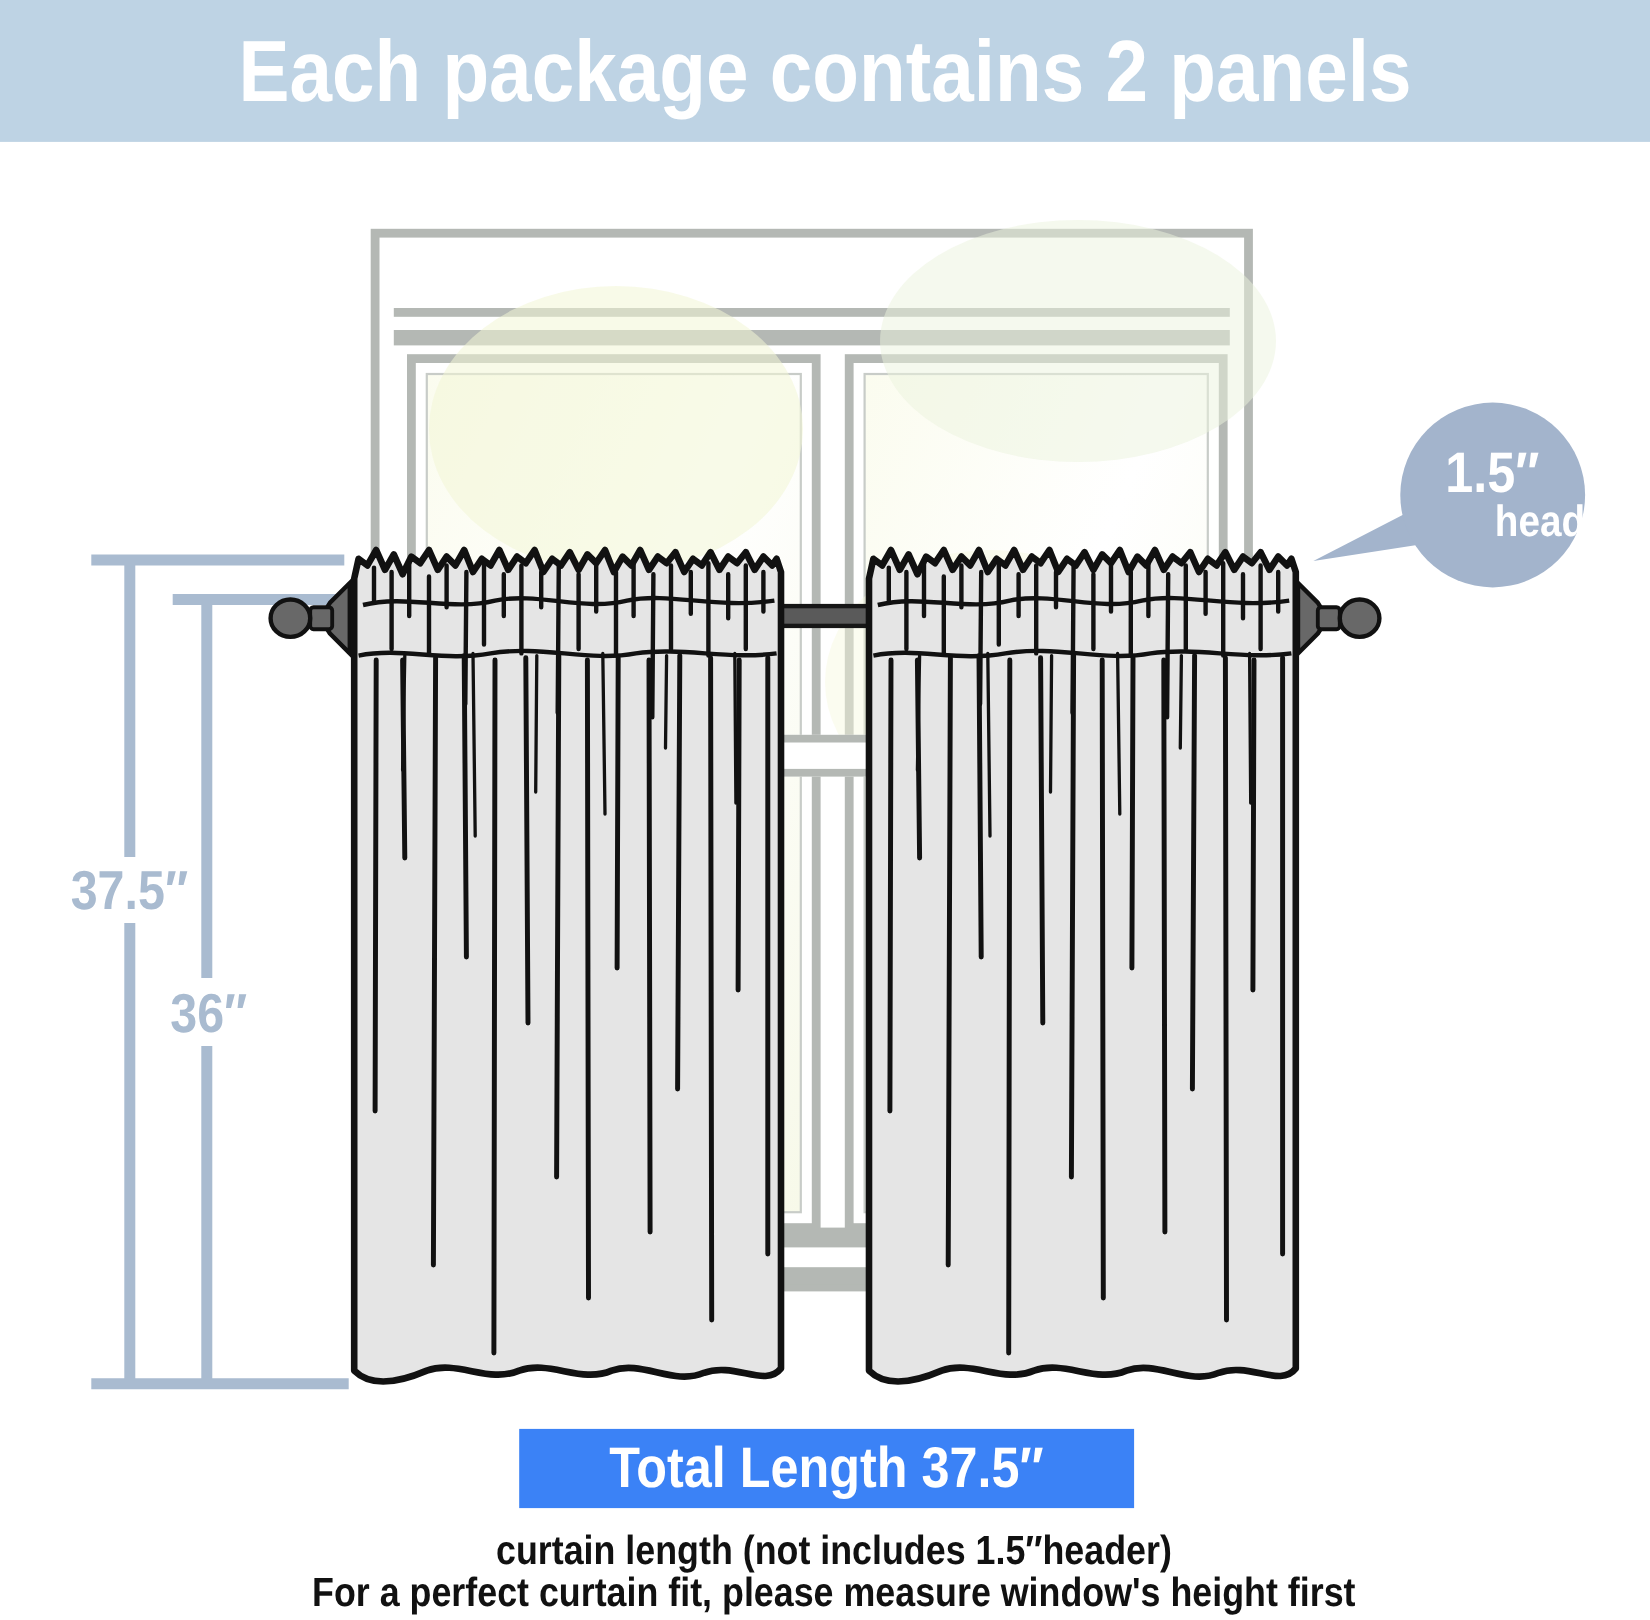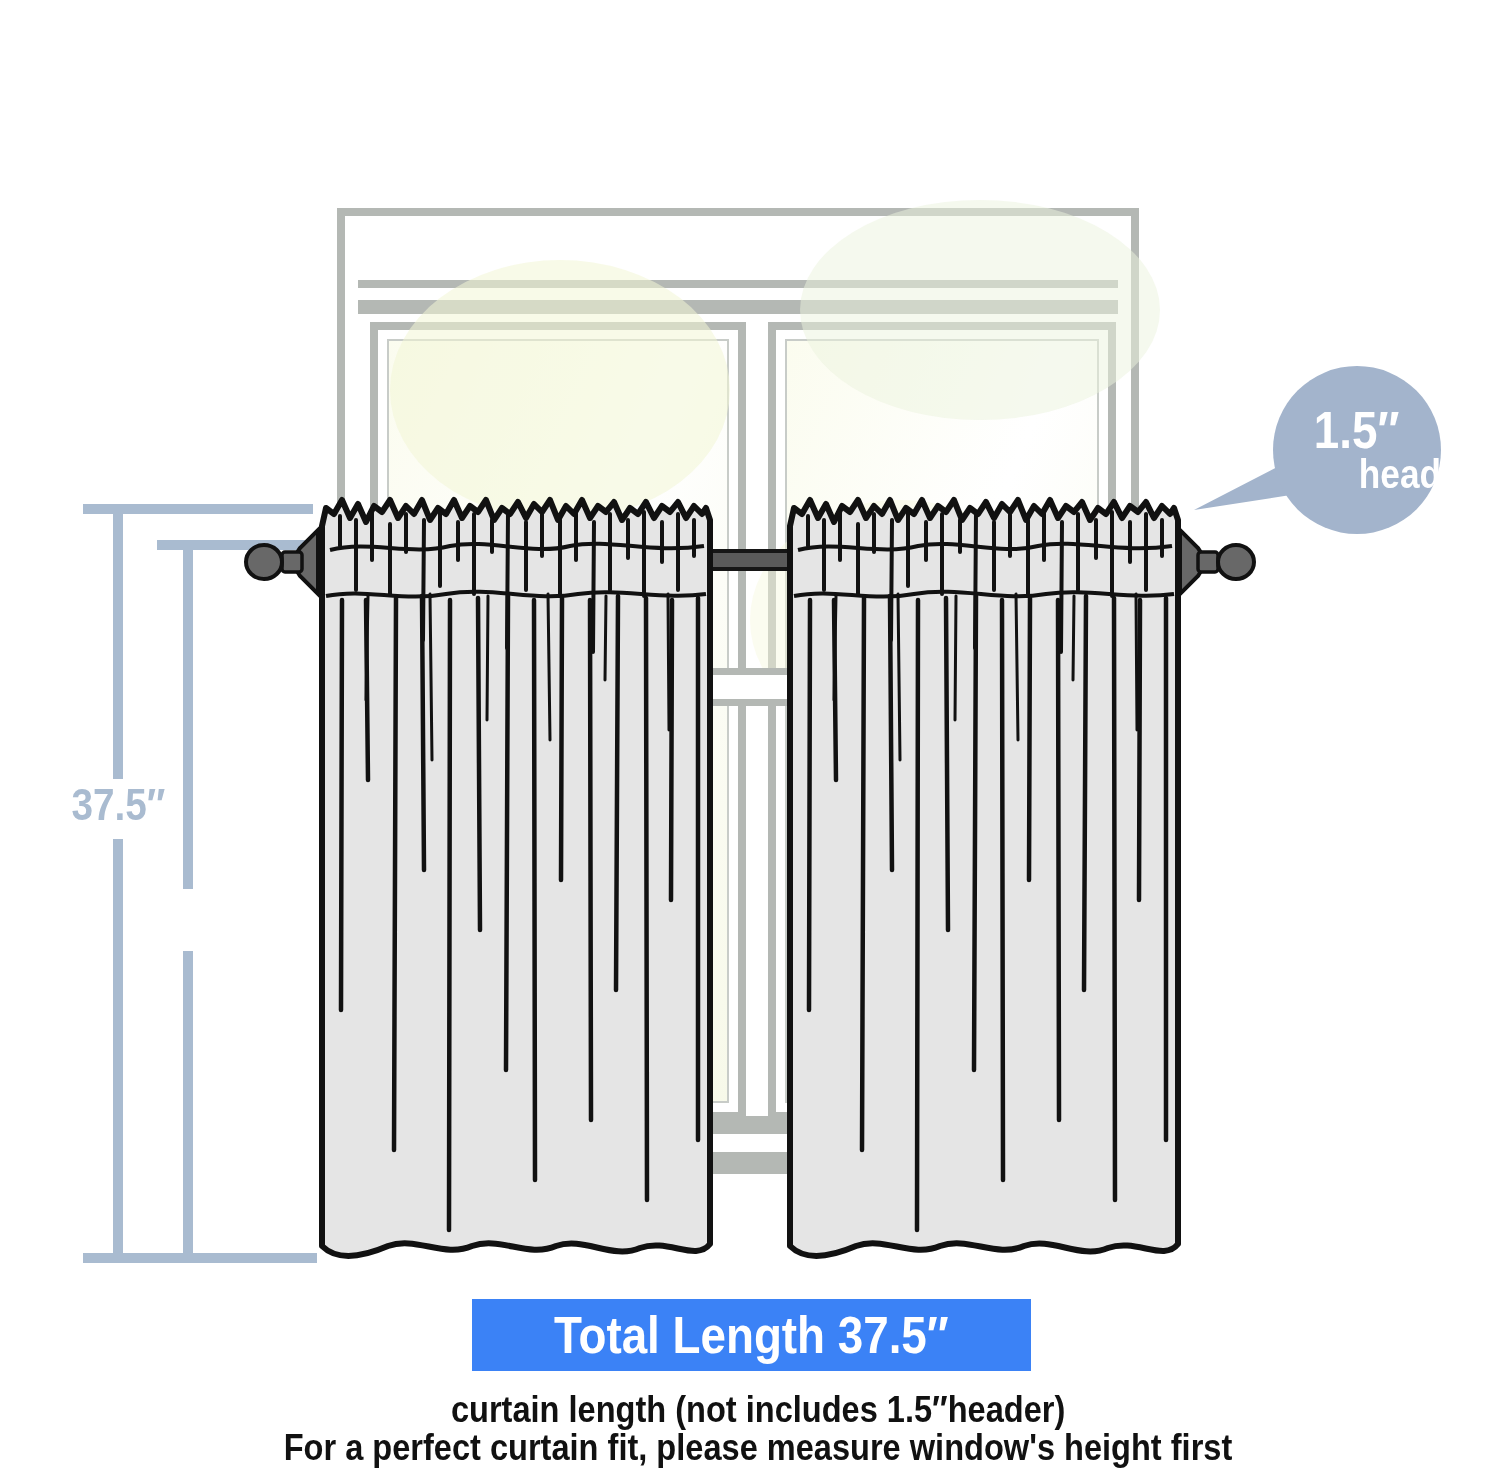--- a/index.html
+++ b/index.html
@@ -9,37 +9,40 @@
   }
   .diagram-svg{position:absolute;left:0;top:0;width:1500px;height:1473px;z-index:1;}
   .txt{position:absolute;z-index:3;font-weight:bold;white-space:nowrap;text-align:center;}
   .cond{display:inline-block;transform:scaleX(0.88);transform-origin:50% 50%;}
   .banner{
     position:absolute;left:0;top:0;width:1500px;height:129px;background:#bed3e4;z-index:4;
     display:flex;align-items:center;justify-content:center;
   }
   .banner-text{color:#ffffff;font-size:79px;font-weight:bold;letter-spacing:0px;}
   .dim-label{color:#a9bbd0;}
-  .lbl-375{left:8px;top:780px;width:220px;font-size:44px;}
+  .lbl-375{left:8px;top:780px;width:220px;font-size:50px;}
   .lbl-36{left:80px;top:892px;width:220px;font-size:50px;}
   .callout-size{left:1247px;top:400px;width:220px;font-size:52px;color:#ffffff;text-align:center;}
   .callout-word{left:1307px;top:452px;width:220px;font-size:40px;color:#ffffff;}
   .total-box{
     position:absolute;left:472px;top:1299px;width:559px;height:72px;background:#3b82f6;z-index:3;
     display:flex;align-items:center;justify-content:center;
   }
   .total-text{color:#ffffff;font-size:52px;font-weight:bold;}
   .note{left:8px;top:1389px;width:1500px;font-size:37px;color:#111111;}
   .note2{top:1427px;}
 </style>
 </head>
 <body>
 
 <div class="canvas">
 
+  <div class="banner">
+    <span class="banner-text cond">Each package contains 2 panels</span>
+  </div>
 
   <svg class="diagram-svg" viewBox="0 0 1500 1473">
     <defs>
       <linearGradient id="glass" x1="0" y1="0" x2="1" y2="1">
         <stop offset="0" stop-color="#fbfcef"></stop>
         <stop offset="0.45" stop-color="#ffffff"></stop>
         <stop offset="1" stop-color="#f7f9e9"></stop>
       </linearGradient>
 
       <g id="panel">
@@ -111,20 +114,23 @@
 
     <g>
       <polygon points="1283,464 1297,494 1194,510" fill="#a3b4cc"></polygon>
       <circle cx="1357" cy="450" r="84" fill="#a3b4cc"></circle>
     </g>
   </svg>
 
   <div class="txt dim-label lbl-375">
     <span class="cond">37.5″</span>
   </div>
+  <div class="txt dim-label lbl-36">
+    <span class="cond">36″</span>
+  </div>
 
   <div class="txt callout-size">
     <span class="cond">1.5″</span>
   </div>
   <div class="txt callout-word">
     <span class="cond">header</span>
   </div>
 
   <div class="total-box">
     <span class="total-text cond">Total Length 37.5″</span>

